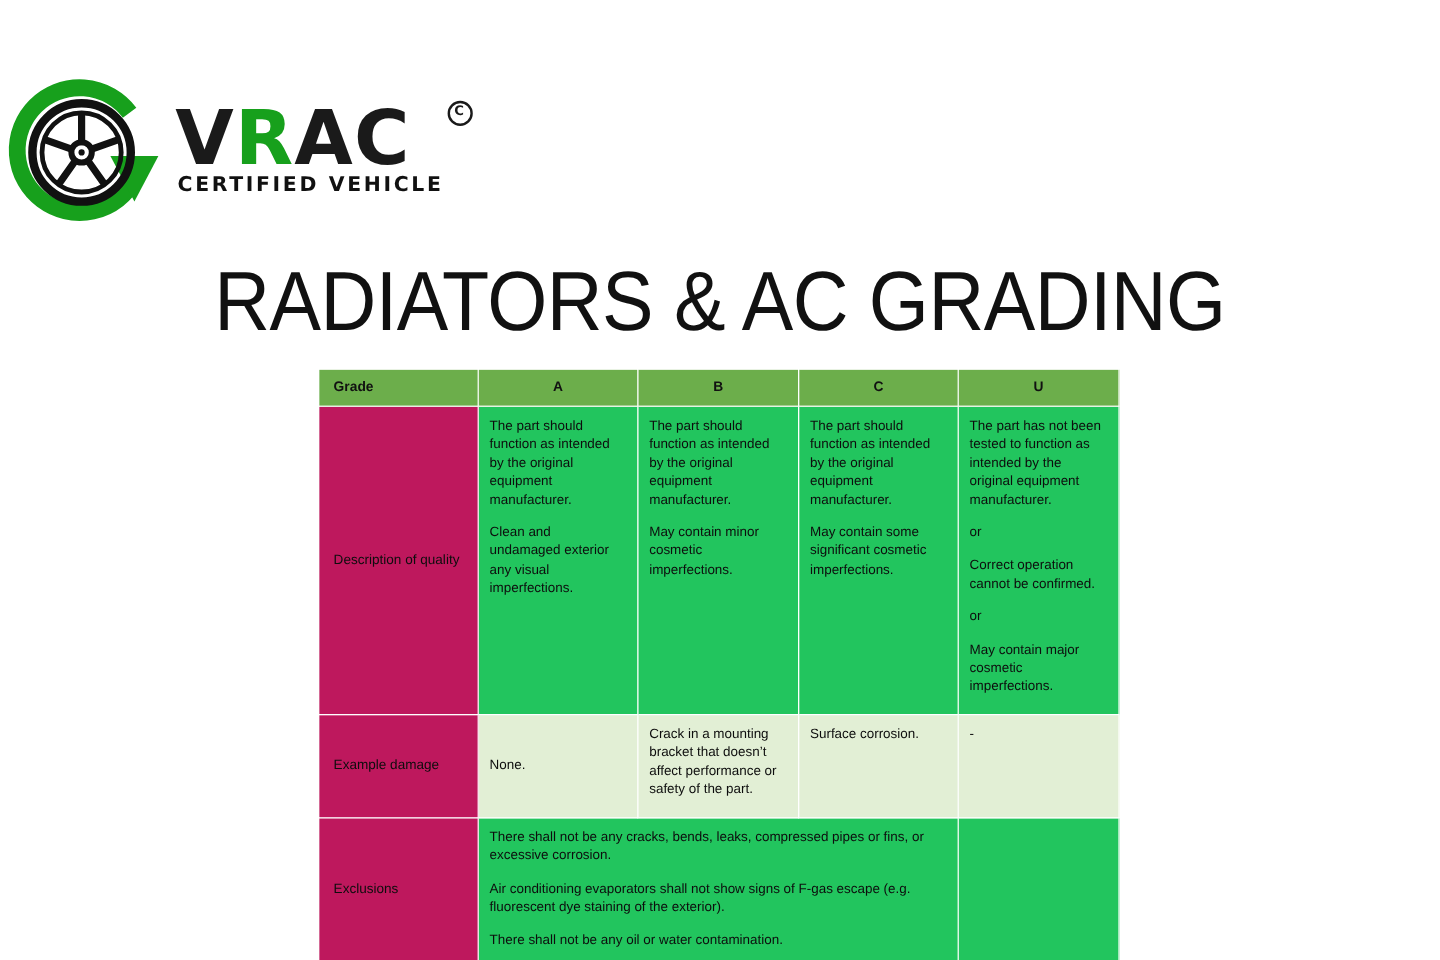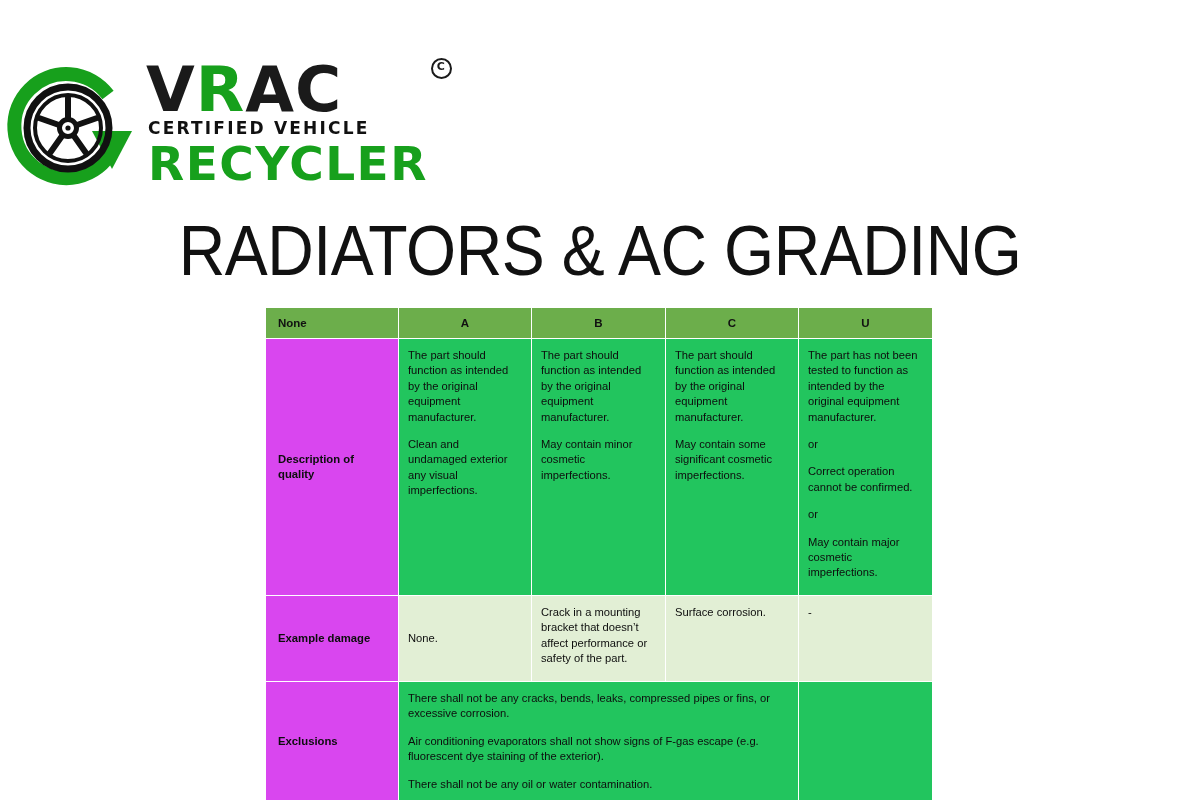--- a/index.html
+++ b/index.html
@@ -128,22 +128,22 @@
     color: #111111;
     text-align: center;
     vertical-align: middle;
     padding: 0 8px;
   }
   .hdr-row th.hdr-label {
     text-align: left;
     padding-left: 12px;
   }
   td.rowlabel {
-    background: #d946ef;
-    font-weight: 700;
+    background: #be185d;
+    font-weight: 400;
     font-size: 11.3px;
     color: #0d0d0d;
     vertical-align: middle;
     padding: 0 10px 0 12px;
     line-height: 15px;
   }
   td.cell {
     background: #22c55e;
     padding: 9px 10px 9px 9px;
     line-height: 15.4px;
@@ -204,39 +204,38 @@
         </g>
       </svg>
     </div>
 
     <div class="logo-words">
       <div class="word-vrac">
         <span>V</span><span class="ltr-r">R</span><span>AC</span>
         <span class="cmark">C</span>
       </div>
       <div class="word-certified">CERTIFIED VEHICLE</div>
-      <div class="word-recycler">RECYCLER</div>
     </div>
 
   </div>
 </div>
 
 <div class="page-title">RADIATORS &amp; AC GRADING</div>
 
 <table class="grading-table">
   <colgroup>
     <col class="col-label">
       <col class="col-a">
       <col class="col-b">
       <col class="col-c">
       <col class="col-u">
   </colgroup>
   <thead>
     <tr class="hdr-row">
-      <th class="hdr-label">None</th>
+      <th class="hdr-label">Grade</th>
       <th>A</th>
       <th>B</th>
       <th>C</th>
       <th>U</th>
     </tr>
   </thead>
   <tbody>
 
     <tr class="row-description" style="height:257px">
       <td class="rowlabel">Description of quality</td>

